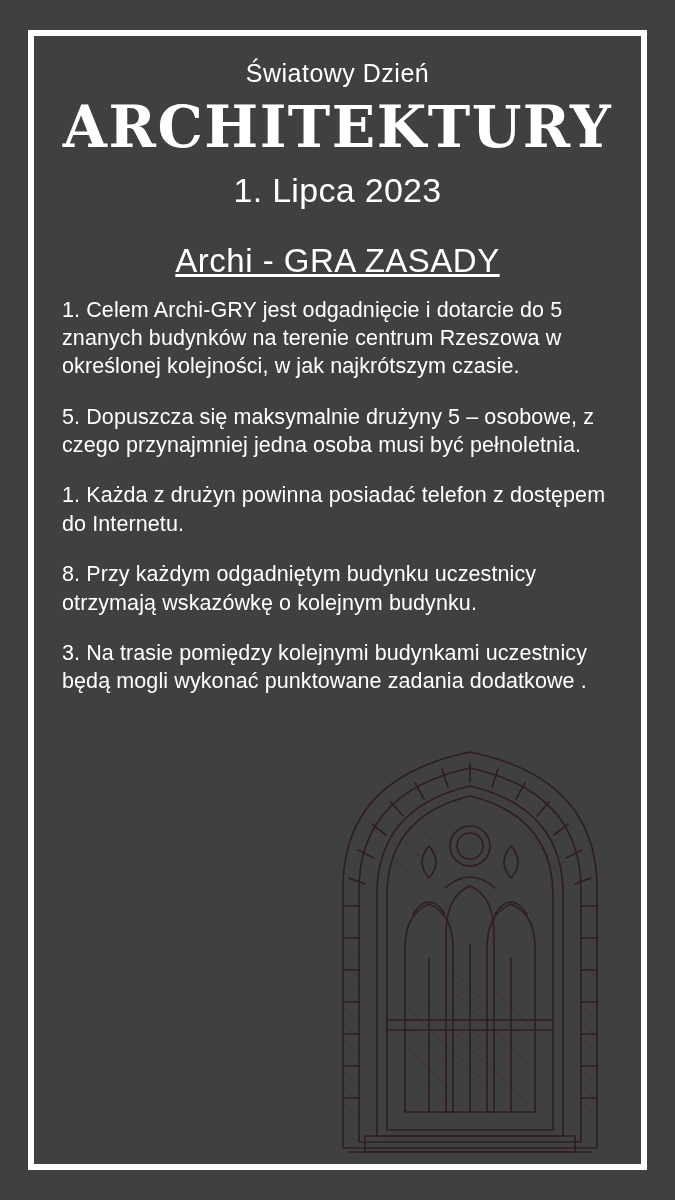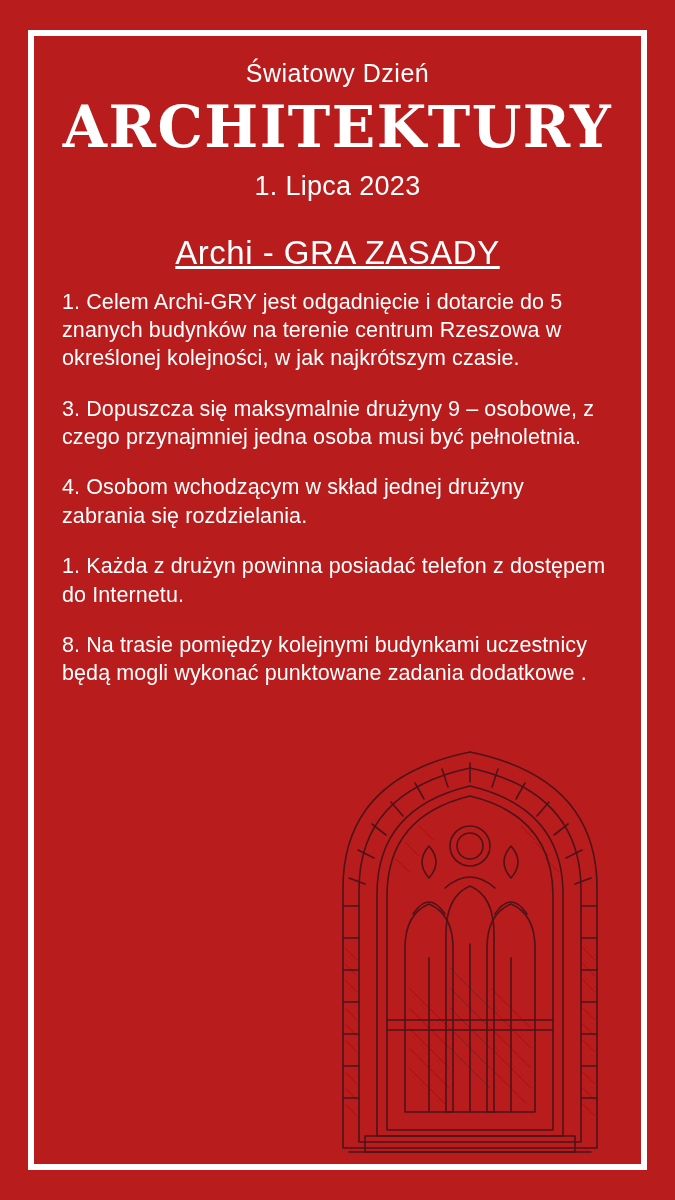--- a/index.html
+++ b/index.html
@@ -11,21 +11,21 @@
     height: 1200px;
     background: #c22b52;
     font-family: "Liberation Sans", sans-serif;
     overflow: hidden;
   }
 
   .poster {
     position: relative;
     width: 675px;
     height: 1200px;
-    background: #b91c1c;
+    background: #404040;
     box-sizing: border-box;
     padding: 30px 28px;
     overflow: hidden;
   }
 
   .frame {
     position: relative;
     width: 100%;
     height: 100%;
     border: 6px solid #ffffff;
@@ -62,21 +62,21 @@
   .bigtitle {
     font-family: "DejaVu Serif", serif;
     font-size: 57px;
     font-weight: 700;
     letter-spacing: 1.5px;
     line-height: 1.0;
     margin: 16px;
     white-space: nowrap;
   }
   .date {
-    font-size: 27px;
+    font-size: 34px;
     font-weight: 400;
     margin: 4px 0 0 0;
     letter-spacing: 0.3px;
   }
 
   .section-title {
     position: relative;
     text-align: center;
     color: #ffffff;
     font-size: 33px;
@@ -157,20 +157,20 @@
     <div class="header">
       <p class="kicker">Światowy Dzień</p>
       <h1 class="bigtitle">ARCHITEKTURY</h1>
       <p class="date">1. Lipca 2023</p>
     </div>
 
     <h2 class="section-title">Archi - GRA ZASADY</h2>
 
     <div class="rules">
       <p class="rule">1. Celem Archi-GRY jest odgadnięcie i dotarcie do 5 znanych budynków na terenie centrum Rzeszowa w określonej kolejności, w jak najkrótszym czasie.</p>
-      <p class="rule">3. Dopuszcza się maksymalnie drużyny  9 – osobowe, z czego przynajmniej jedna osoba musi być pełnoletnia.</p>
-      <p class="rule">4. Osobom wchodzącym w skład jednej drużyny zabrania się rozdzielania.</p>
+      <p class="rule">5. Dopuszcza się maksymalnie drużyny  5 – osobowe, z czego przynajmniej jedna osoba musi być pełnoletnia.</p>
       <p class="rule">1. Każda z drużyn powinna posiadać telefon z dostępem do Internetu.</p>
-      <p class="rule">8. Na trasie pomiędzy kolejnymi budynkami uczestnicy będą mogli wykonać punktowane zadania dodatkowe .</p>
+      <p class="rule">8. Przy każdym odgadniętym budynku uczestnicy otrzymają wskazówkę o kolejnym budynku.</p>
+      <p class="rule">3. Na trasie pomiędzy kolejnymi budynkami uczestnicy będą mogli wykonać punktowane zadania dodatkowe .</p>
     </div>
 
   </div>
 </div>
 
 </body></html>

